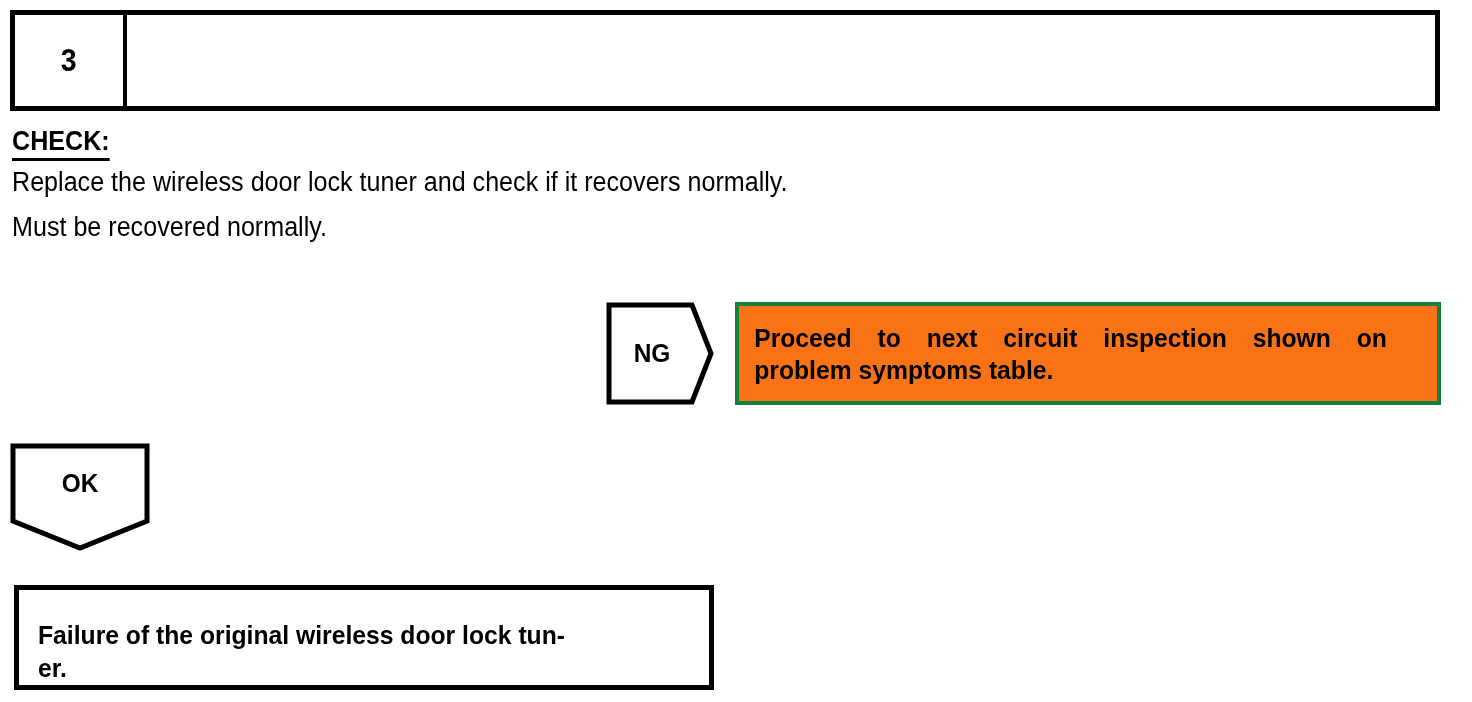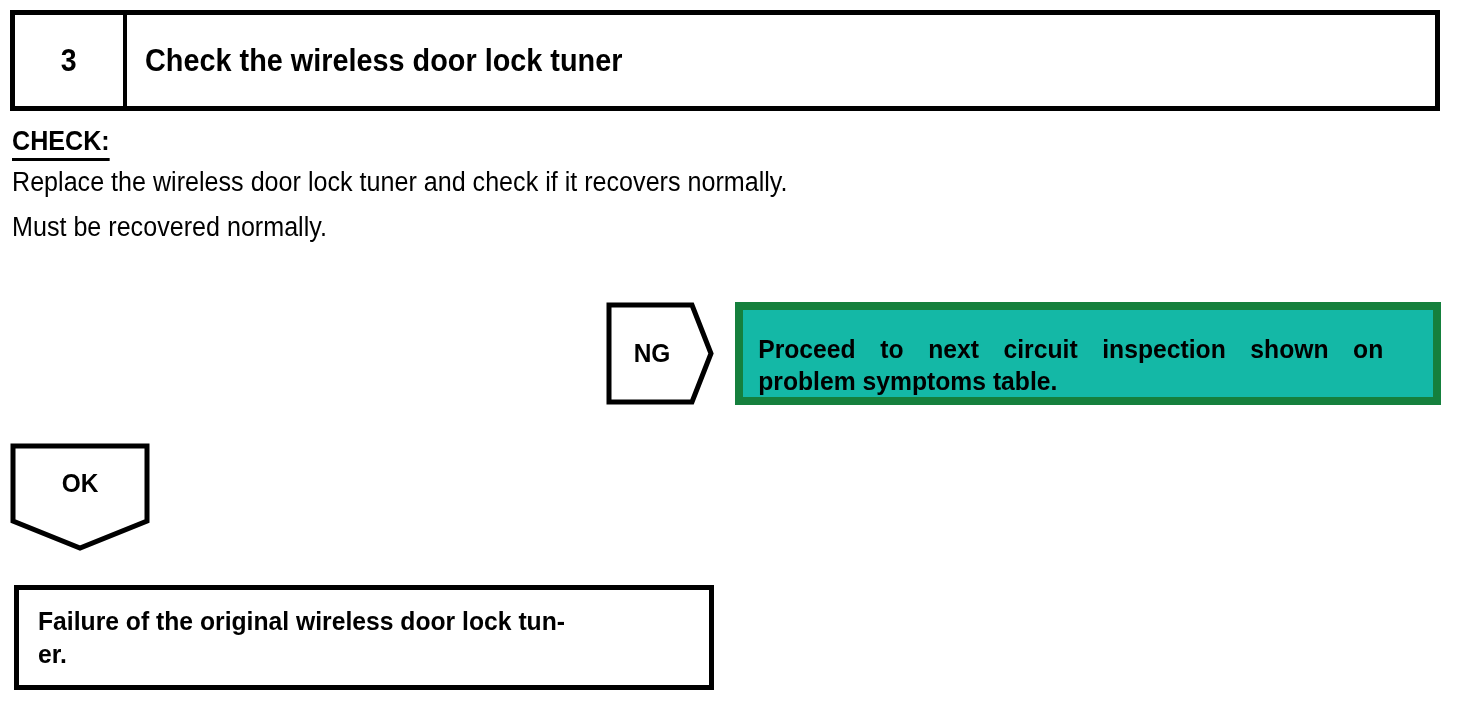--- a/index.html
+++ b/index.html
@@ -108,25 +108,25 @@
     transform: scaleX(0.94);
   }
 
   
   .ng-box {
     position: absolute;
     left: 735px;
     top: 302px;
     width: 706px;
     height: 103px;
-    border: 8px solid #15803d;
-    box-sizing: border-box;
-    background: #14b8a6;
-    display: flex;
-    align-items: flex-end;
+    border: 4px solid #15803d;
+    box-sizing: border-box;
+    background: #f97316;
+    display: flex;
+    align-items: center;
   }
   .ng-box-text {
     font-size: 26px;
     font-weight: bold;
     line-height: 32px;
     text-align: justify;
     text-align-last: left;
     padding: 0 16px 0 16px;
     width: 100%;
     box-sizing: border-box;
@@ -169,21 +169,21 @@
   .result-box {
     position: absolute;
     left: 14px;
     top: 585px;
     width: 700px;
     height: 105px;
     border: 5px solid #000;
     box-sizing: border-box;
     background: #fff;
     display: flex;
-    align-items: center;
+    align-items: flex-end;
   }
   .result-text {
     font-size: 26px;
     font-weight: bold;
     line-height: 33px;
     padding: 0 14px 0 20px;
     width: 100%;
     box-sizing: border-box;
     transform: scaleX(0.95);
     transform-origin: left center;
@@ -191,23 +191,20 @@
   .result-text .line1 { display: block; }
   .result-text .line2 { display: block; }
 </style>
 </head>
 <body>
 
 <div class="step-header">
   <div class="step-number-cell">
     <span class="step-number">3</span>
   </div>
-  <div class="step-title-cell">
-    <span class="step-title">Check the wireless door lock tuner</span>
-  </div>
 </div>
 
 <div class="detail-block">
   <div>
     <span class="detail-label">CHECK:</span>
   </div>
   <div class="detail-text">Replace the wireless door lock tuner and check if it recovers normally.</div>
   <div class="detail-row-gap"></div>
   <div class="detail-text">Must be recovered normally.</div>
 </div>

